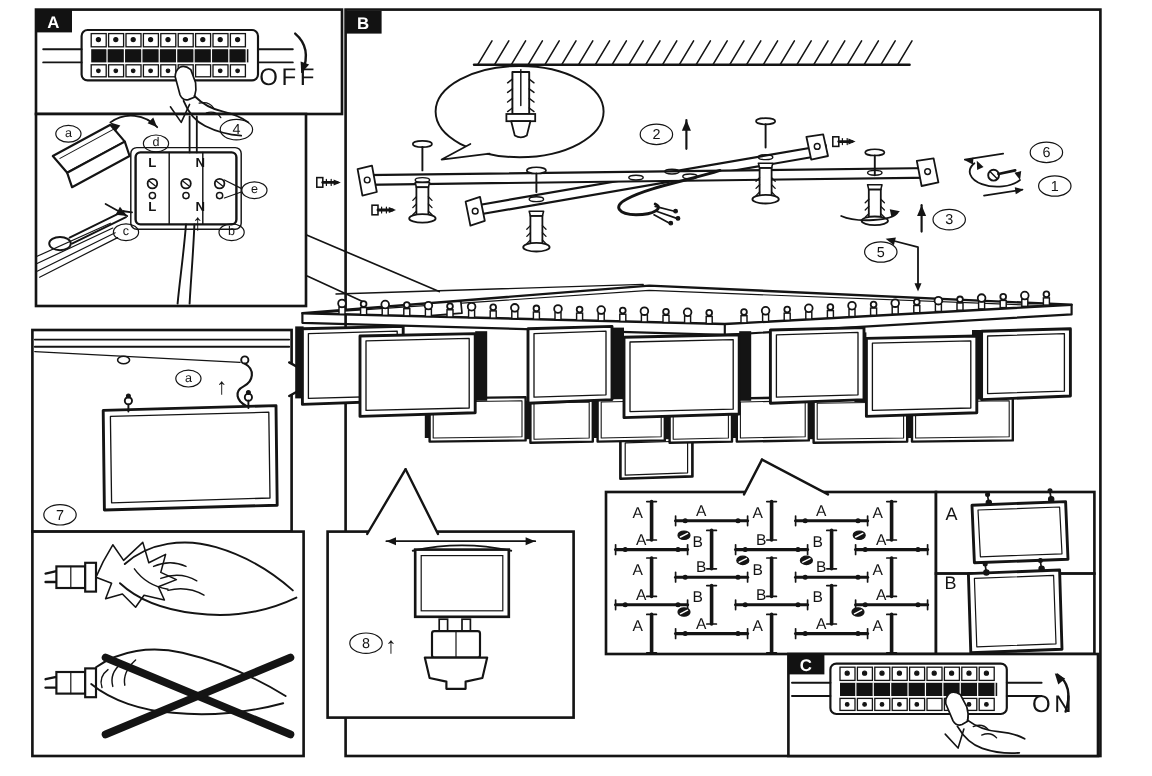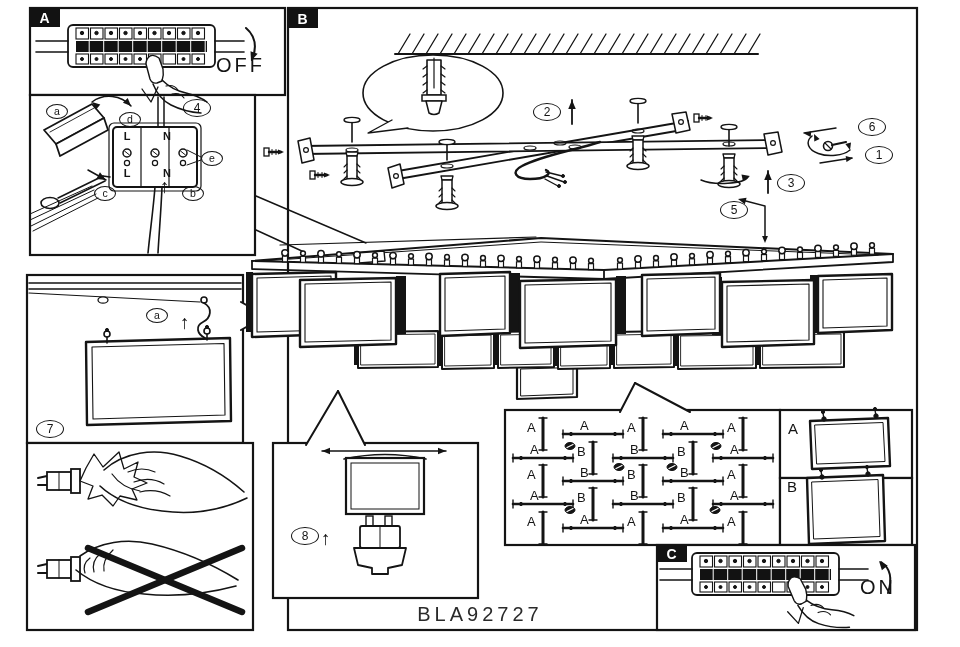--- a/index.html
+++ b/index.html
@@ -743,21 +743,20 @@
   <div class="lbl cl" style="left:146px;top:308px;">a</div>
 
   <div class="lbl ln" style="left:120px;top:130px;">L</div>
   <div class="lbl ln" style="left:160px;top:130px;">N</div>
   <div class="lbl ln" style="left:120px;top:167px;">L</div>
   <div class="lbl ln" style="left:160px;top:167px;">N</div>
 
   <div class="lbl sp" style="left:788px;top:420px;">A</div>
   <div class="lbl sp" style="left:787px;top:478px;">B</div>
 
-  <div class="lbl code" style="left:396px;top:603px;">BLA92727</div>
 
   <div class="lbl ua" style="left:160px;top:176px;">↑</div>
   <div class="lbl ua" style="left:180px;top:312px;">↑</div>
   <div class="lbl ua" style="left:321px;top:528px;">↑</div>
 
   <div id="layout-letters">
       <div class="lbl ml" style="left: 527px; top: 420px;">A</div>
       <div class="lbl ml" style="left: 580px; top: 418px;">A</div>
       <div class="lbl ml" style="left: 627px; top: 420px;">A</div>
       <div class="lbl ml" style="left: 680px; top: 418px;">A</div>

